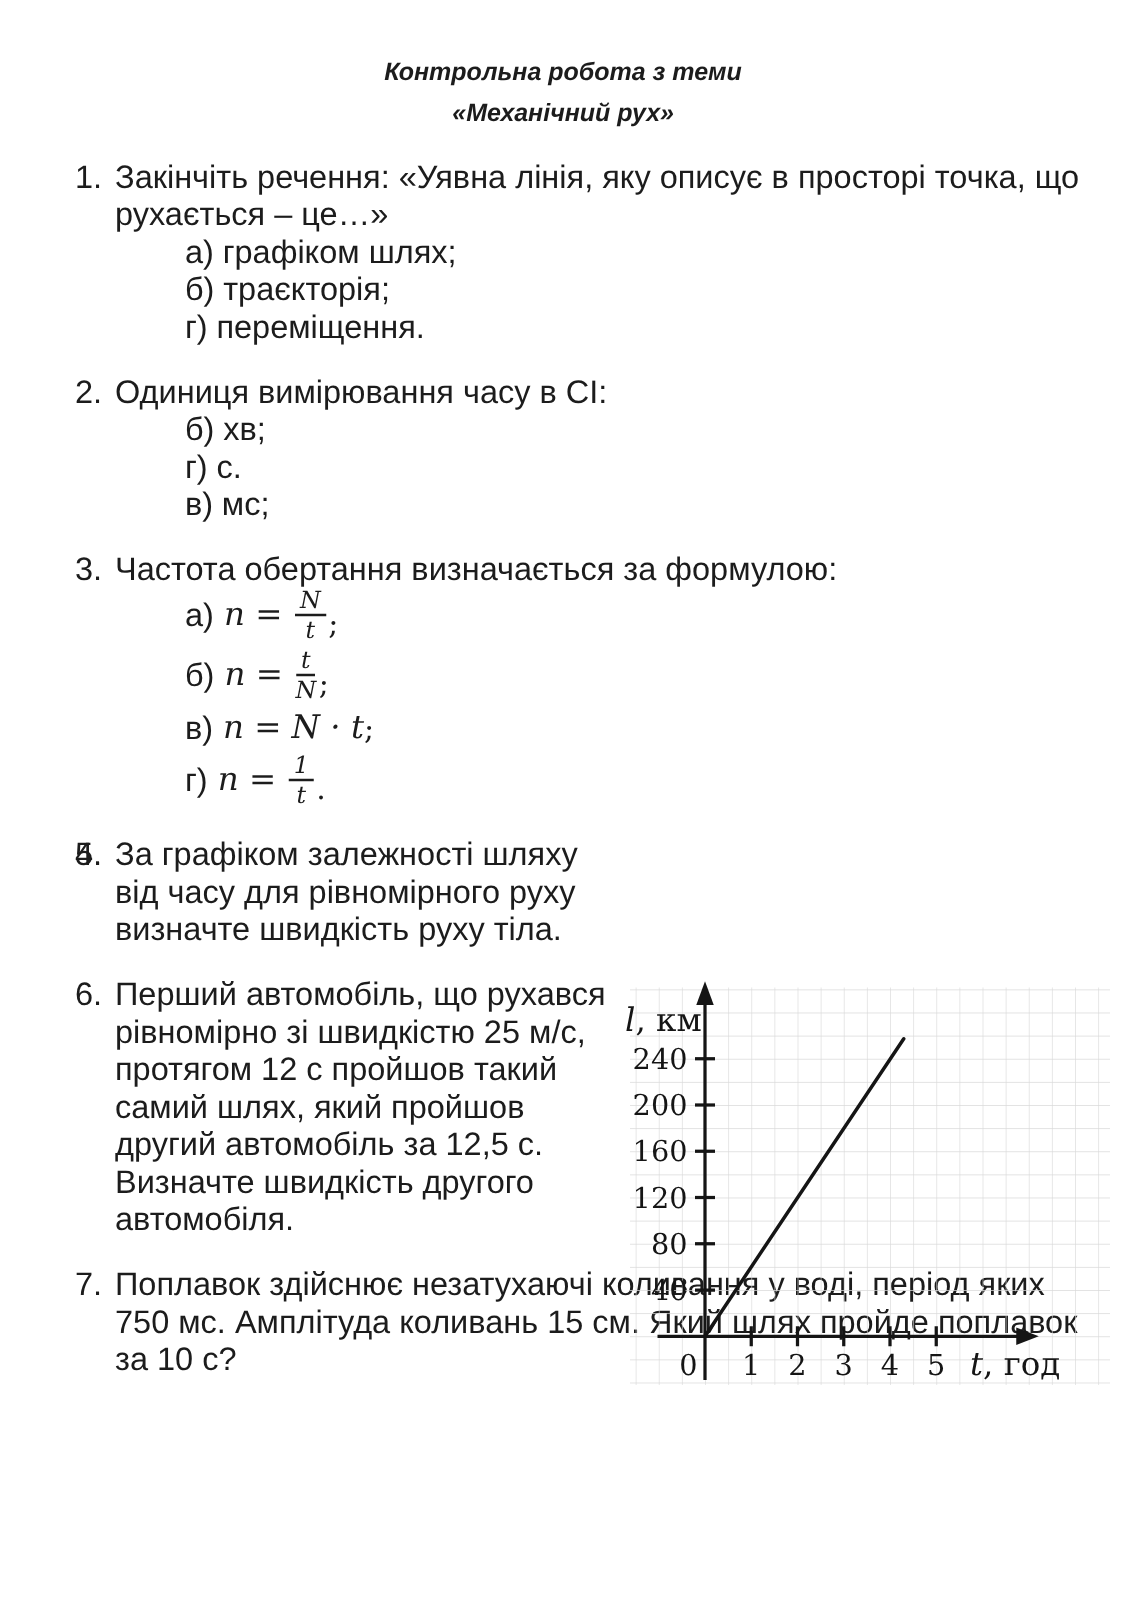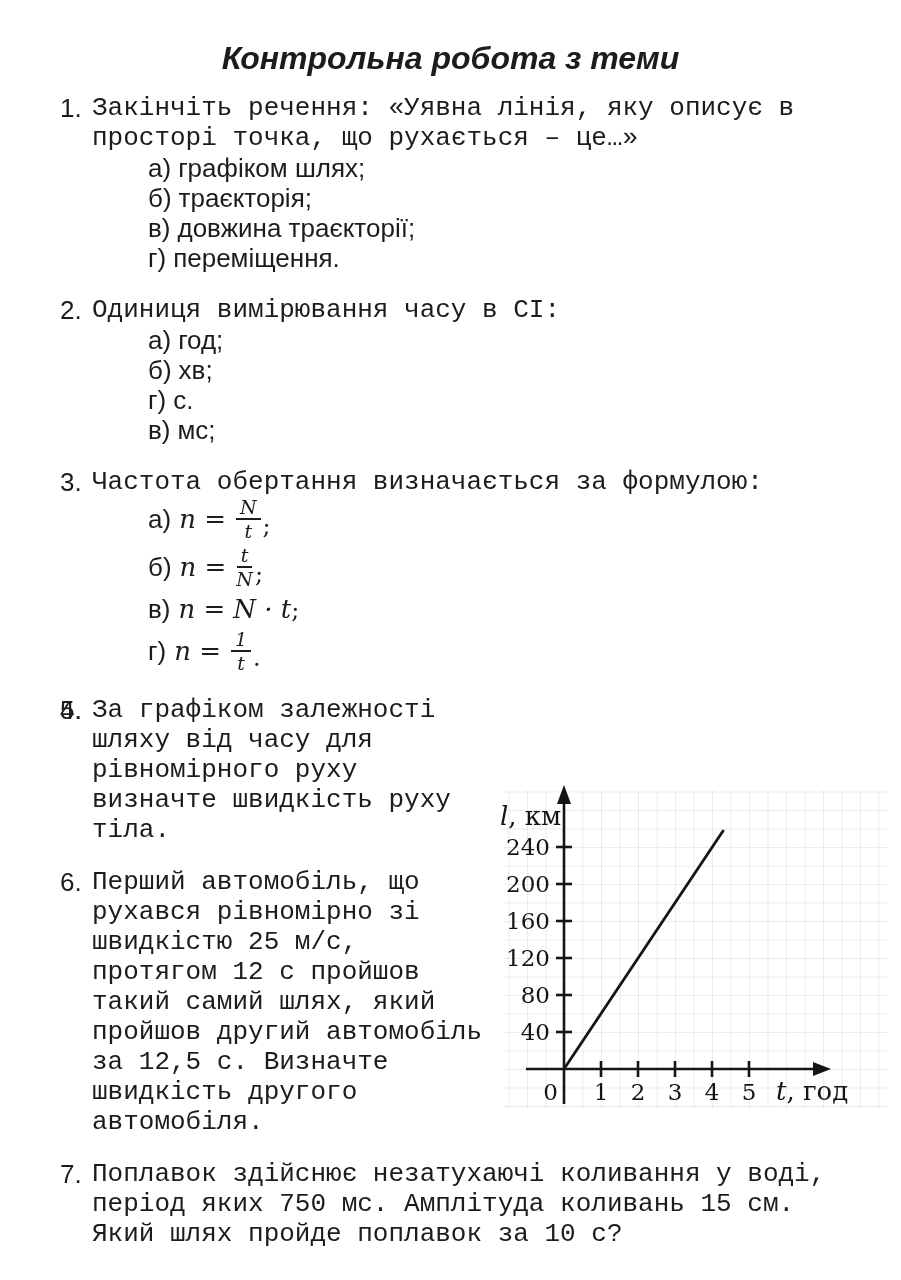--- a/index.html
+++ b/index.html
@@ -3,25 +3,25 @@
 <meta charset="utf-8">
 <style>
   * { margin:0; padding:0; box-sizing:border-box; }
   html,body { background:#ffffff; }
   .page {
     position:relative; width:901px; height:1280px; background:#ffffff;
     overflow:hidden; color:#1c1c1c;
     font-family:"Liberation Sans", sans-serif; font-size:26px; line-height:30px;
   }
   .title { padding-top:42px; text-align:center; font-weight:bold; font-style:italic;
-           font-size:32px; line-height:33px; }
+           font-size:20px; line-height:33px; }
   .questions { margin-top:18px; }
   .question { position:relative; padding-left:92px; margin-bottom:22px; }
   .qnum { position:absolute; left:60px; top:0; }
-  .q-text { max-width:778px;font-family:Liberation Mono, monospace; }
+  .q-text { max-width:778px; }
   .q-text.narrow { max-width:405px; }
   .options { margin-top:0; }
   .option { padding-left:56px; }
   .option .opt-label { margin-right:7px; }
   
   .formula-line { display:flex; align-items:center; margin-bottom:4px; padding-left:56px; min-height:44px; }
   .formula-line.plain { min-height:32px; }
   .f-label { margin-right:8px; }
   .math { font-family:"DejaVu Serif", serif; font-style:italic; font-size:26px; }
   .math-lead { margin-right:8px; }
@@ -38,40 +38,39 @@
   svg .axis-label { font-size:26px; }
   svg .var { font-style:italic; }
 </style>
 </head>
 <body>
 
 <div class="page">
 
   <div class="title">
     <div>Контрольна робота з теми</div>
+    <div>«Механічний рух»</div>
   </div>
 
   <div class="questions">
 
     <div class="question">
       <span class="qnum">1.</span>
       <div class="q-text">Закінчіть речення: «Уявна лінія, яку описує в просторі точка, що рухається – це…»</div>
       <div class="options">
         <div class="option"><span class="opt-label">а)</span><span>графіком шлях;</span></div>
         <div class="option"><span class="opt-label">б)</span><span>траєкторія;</span></div>
-        <div class="option"><span class="opt-label">в)</span><span>довжина траєкторії;</span></div>
         <div class="option"><span class="opt-label">г)</span><span>переміщення.</span></div>
       </div>
     </div>
 
     <div class="question">
       <span class="qnum">2.</span>
       <div class="q-text">Одиниця вимірювання часу в СІ:</div>
       <div class="options">
-        <div class="option"><span class="opt-label">а)</span><span>год;</span></div>
         <div class="option"><span class="opt-label">б)</span><span>хв;</span></div>
         <div class="option"><span class="opt-label">г)</span><span>с.</span></div>
         <div class="option"><span class="opt-label">в)</span><span>мс;</span></div>
       </div>
     </div>
 
     <div class="question">
       <span class="qnum">3.</span>
       <div class="q-text">Частота обертання визначається за формулою:</div>
       <div>

